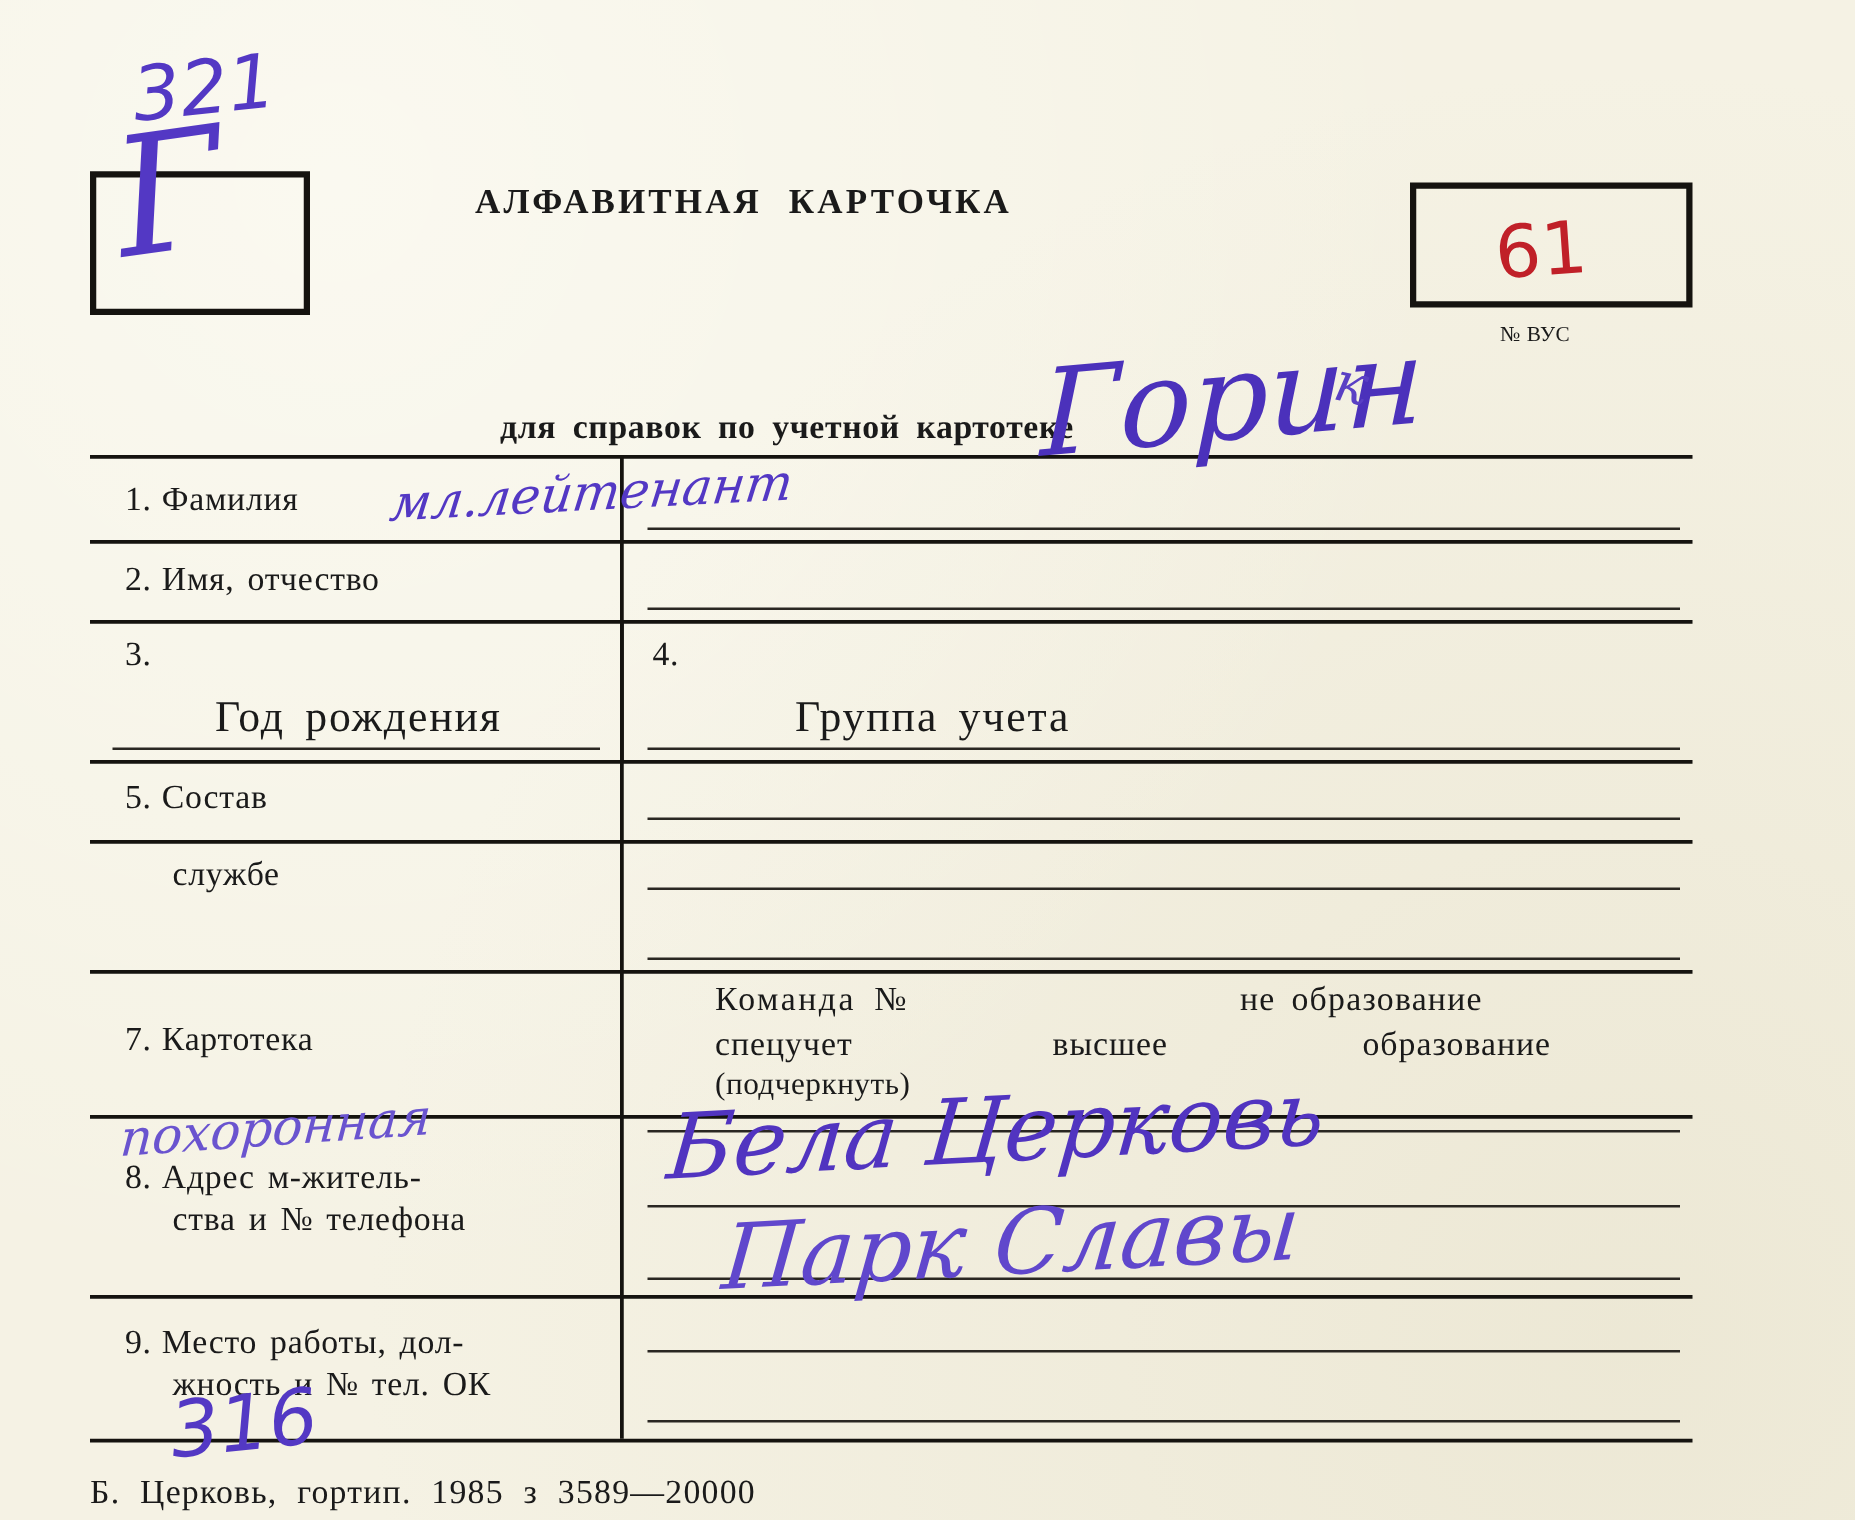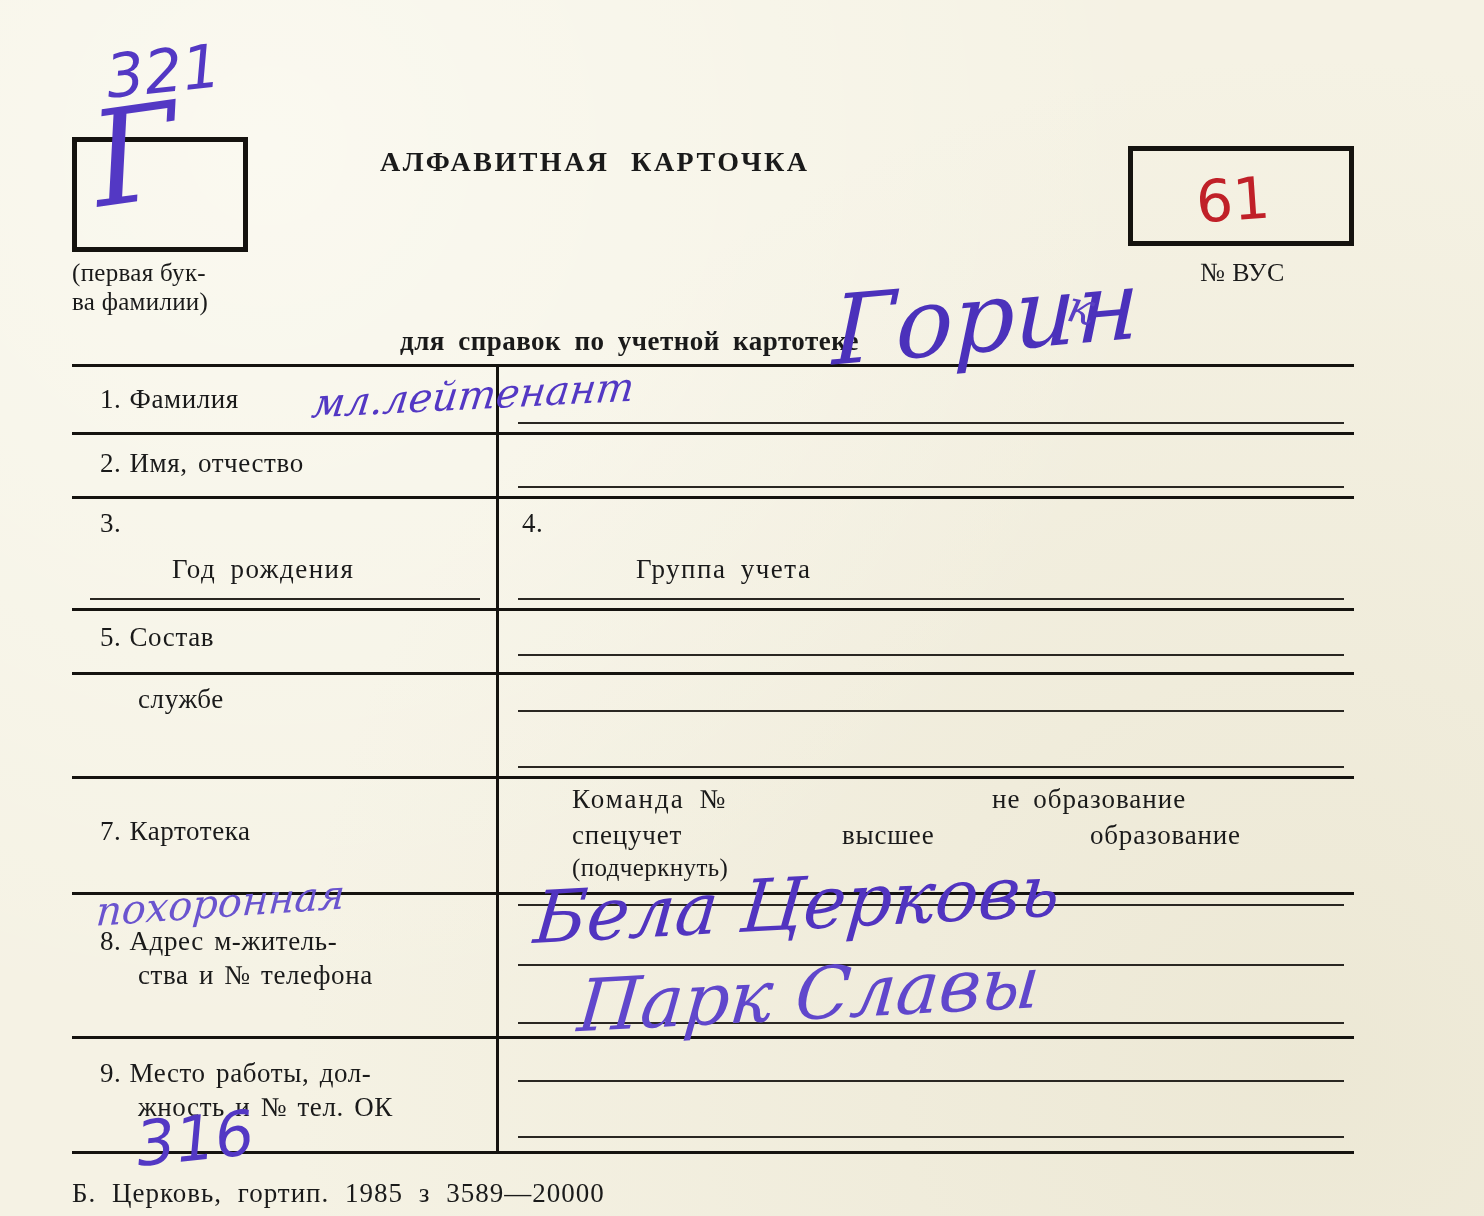--- a/index.html
+++ b/index.html
@@ -60,21 +60,21 @@
     top: 146px;
     width: 226px;
     height: 100px;
     border: 5px solid #15130f;
     box-sizing: border-box;
   }
   .vus-caption {
     position: absolute;
     left: 1200px;
     top: 258px;
-    font-size: 26px;
+    font-size: 17px;
     letter-spacing: 0.5px;
   }
   .subtitle {
     position: absolute;
     left: 400px;
     top: 326px;
     font-size: 27px;
     font-weight: bold;
     letter-spacing: 0.5px;
     word-spacing: 6px;
@@ -109,21 +109,21 @@
   .rowlabel {
     position: absolute;
     font-size: 27px;
     line-height: 34px;
     letter-spacing: 0.6px;
     word-spacing: 3px;
   }
   .rowlabel .num { margin-right: 8px; }
   .sublabel {
     position: absolute;
-    font-size: 27px;
+    font-size: 35px;
     letter-spacing: 1.5px;
     word-spacing: 6px;
   }
   .fieldtext {
     position: absolute;
     font-size: 27px;
     letter-spacing: 0.8px;
   }
   .smalltext {
     position: absolute;
@@ -215,24 +215,20 @@
     font-style: italic;
   }
 </style>
 </head>
 <body>
 
 <div id="card">
   <div id="paper-tint"></div>
 
   <div class="letter-box"></div>
-  <div class="letter-caption">
-    <div>(первая бук-</div>
-    <div>ва фамилии)</div>
-  </div>
 
   <div class="main-title">АЛФАВИТНАЯ  КАРТОЧКА</div>
 
   <div class="vus-box"></div>
   <div class="vus-caption">№ ВУС</div>
 
   <div class="subtitle">для справок по учетной картотеке</div>
 
   <div class="frame">
 

